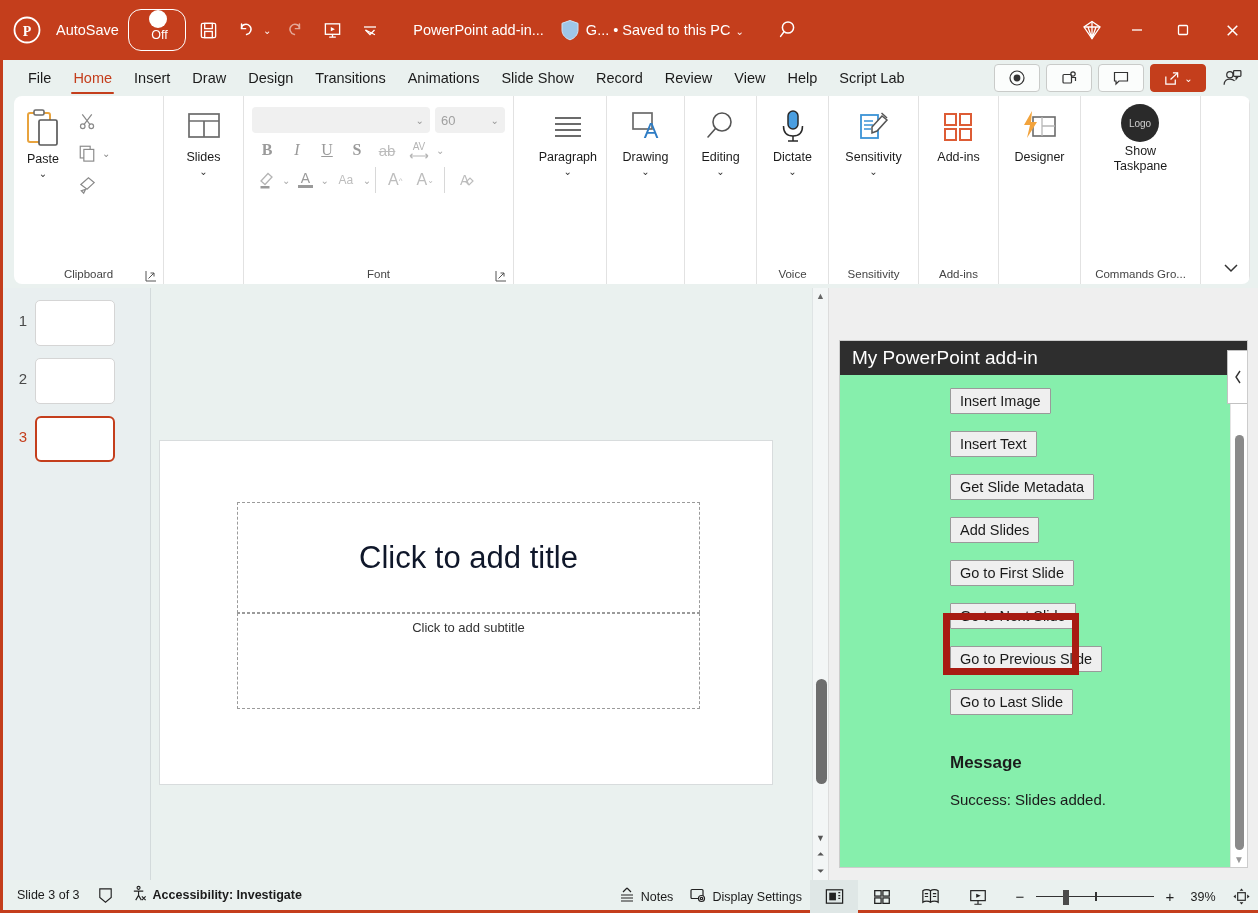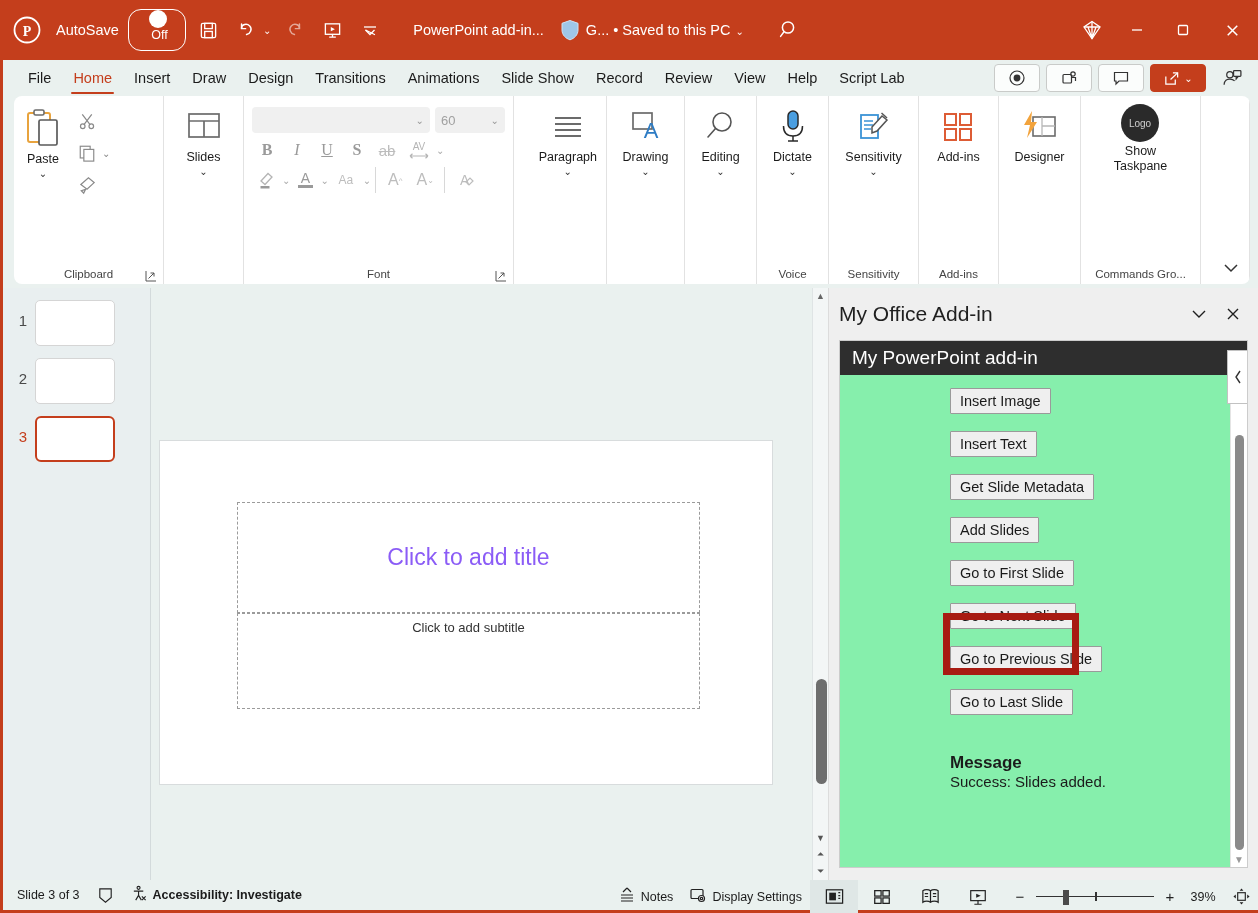--- a/index.html
+++ b/index.html
@@ -184,21 +184,21 @@
     width: 614px; height: 345px;
     background: #fff; border: 1px solid #d8dcdd;
   }
   .ph {
     position: absolute; border: 1px dashed #9b9b9b;
   }
   .ph-title {
     left: 77px; top: 61px; width: 463px; height: 111px;
     display: flex; align-items: center; justify-content: center;
   }
-  .ph-title span { font-size: 23px; color: #8b5cf6; font-weight: 300; }
+  .ph-title span { font-size: 31px; color: #0f172a; font-weight: 300; }
   .ph-sub {
     left: 77px; top: 172px; width: 463px; height: 96px;
     display: flex; align-items: flex-start; justify-content: center;
     padding-top: 6px;
   }
   .ph-sub span { font-size: 13px; color: #333; }
 
   .vscroll {
     position: absolute; right: 0; top: 0; bottom: 0; width: 16px;
     background: #f3f6f6; border-left: 1px solid #dfe4e5;
@@ -238,21 +238,21 @@
   .tp-body { flex: 1; position: relative; overflow: hidden; padding-top: 13px;}
   .addin-btn {
     display: inline-block; margin-left: 110px; margin-bottom: 17px;
     background: #efefef; border: 1px solid #9a9a9a;
     font-size: 14.5px; color: #1a1a1a; padding: 4px 9px;
     font-family: "Liberation Sans", sans-serif;
     border-radius: 1px;
   }
   .addin-btn.wrapline { display:block; width: fit-content; }
   .msg-h { margin-left: 110px; font-size: 17px; font-weight: bold; color: #1b1b1b; margin-top: 38px; }
-  .msg-t { margin-left: 110px; font-size: 15px; color: #1b1b1b; }
+  .msg-t { margin-left: 110px; font-size: 15px; color: #1b1b1b; margin-top: 18px; }
   .tp-scroll {
     position: absolute; right: 0; top: 34px; bottom: 0; width: 17px;
     background: #fff; border-left: 1px solid #e4e4e4;
     display: flex; flex-direction: column; align-items: center;
   }
   .tps-thumb {
     position: absolute; top: 60px; left: 4px; width: 9px; height: 415px;
     background: #8a8a8a; border-radius: 5px;
   }
   .tps-arrow { position:absolute; bottom: 2px; color:#9a9a9a; font-size:10px;}
@@ -742,33 +742,20 @@
         </div>
         <div class="vs-bottom">
           <div>▼</div>
           <div>⏶</div>
           <div>⏷</div>
         </div>
       </div>
     </div>
 
     <div class="taskpane">
-      <div class="tp-header">
-        <div class="tp-title">My Office Add-in</div>
-        <div class="tp-hbtn">
-          <svg width="20" height="16" viewBox="0 0 20 16" fill="none" stroke="#1f1f1f" stroke-width="1.4">
-              <path d="M4 5 L10 11 L16 5"></path>
-            </svg>
-        </div>
-        <div class="tp-hbtn">
-          <svg width="18" height="18" viewBox="0 0 18 18" fill="none" stroke="#1f1f1f" stroke-width="1.4">
-              <path d="M4 4 L14 14 M14 4 L4 14"></path>
-            </svg>
-        </div>
-      </div>
 
       <div class="tp-frame">
         <div class="tp-banner">My PowerPoint add-in</div>
         <div class="tp-body">
           <button class="addin-btn wrapline">Insert Image</button>
           <button class="addin-btn wrapline">Insert Text</button>
           <button class="addin-btn wrapline">Get Slide Metadata</button>
           <button class="addin-btn wrapline">Add Slides</button>
           <button class="addin-btn wrapline">Go to First Slide</button>
           <button class="addin-btn wrapline">Go to Next Slide</button>

